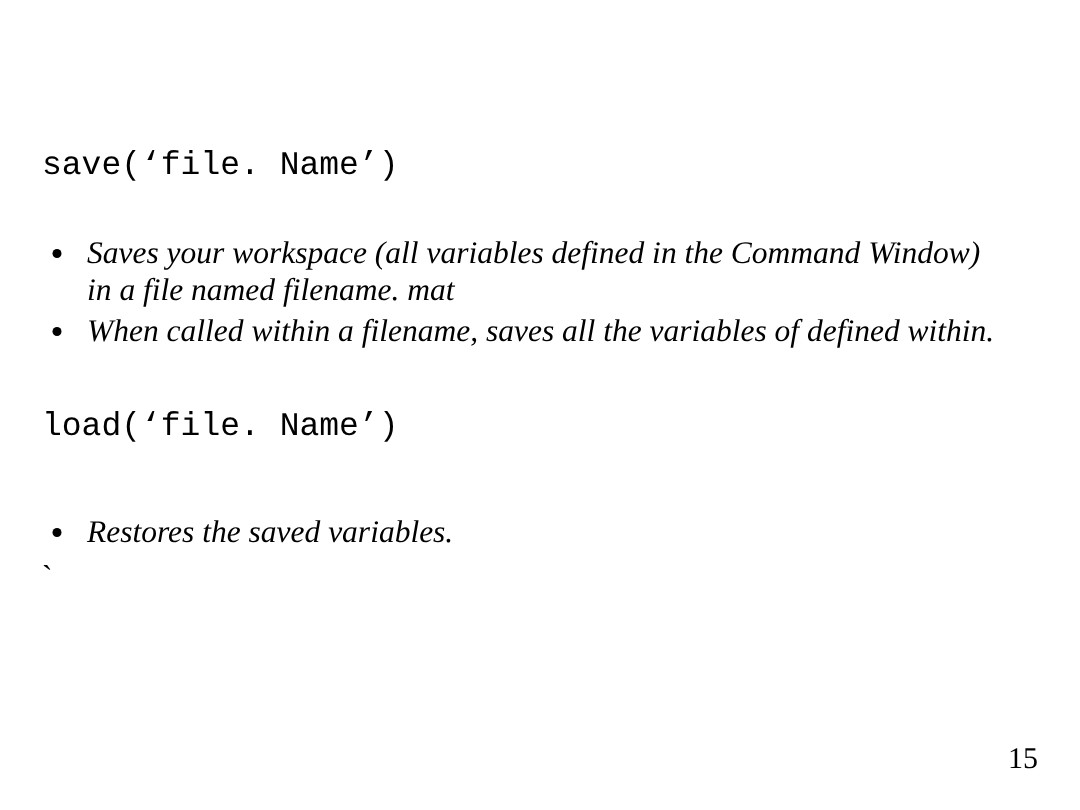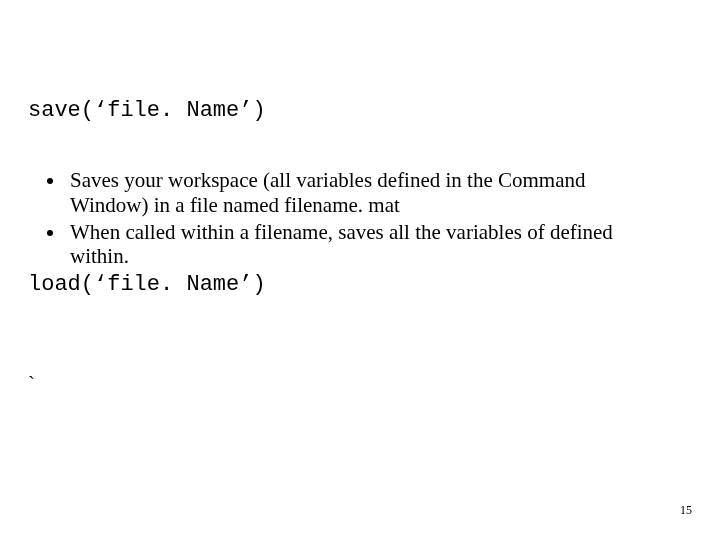--- a/index.html
+++ b/index.html
@@ -23,54 +23,60 @@
     font-family: "Courier New", Courier, monospace;
     font-size: 22px;
     position: absolute;
   }
   .bullets {
     position: absolute;
     left: 34px;
     font-size: 21px;
   }
   .bullets ul {
-    margin: 12px;
+    margin: 0;
     padding-left: 20px;
+    font-style: italic;
   }
   .bullets li {
     padding-left: 4px;
     line-height: 1.18;
     margin-bottom: 2px;
   }
   .backtick {
     position: absolute;
     font-family: "Times New Roman", Times, serif;
     font-size: 21px;
   }
   .pagenum {
     position: absolute;
     right: 28px;
     bottom: 22px;
-    font-size: 12px;
+    font-size: 20px;
   }
 </style>
 </head>
 <body>
 
 <div class="slide">
 
   <div class="code" style="left:28px; top:98px;">save(‘file. Name’)</div>
 
   <div class="bullets" style="top:156px; width:640px;">
     <ul>
       <li>Saves your workspace (all variables defined in the Command Window) in a file named filename. mat</li>
       <li>When called within a filename, saves all the variables of defined within.</li>
     </ul>
   </div>
 
   <div class="code" style="left:28px; top:272px;">load(‘file. Name’)</div>
 
+  <div class="bullets" style="top:342px; width:640px;">
+    <ul>
+      <li>Restores the saved variables.</li>
+    </ul>
+  </div>
 
   <div class="backtick" style="left:28px; top:372px;">`</div>
 
   <div class="pagenum">15</div>
 
 </div>
 
 </body></html>

